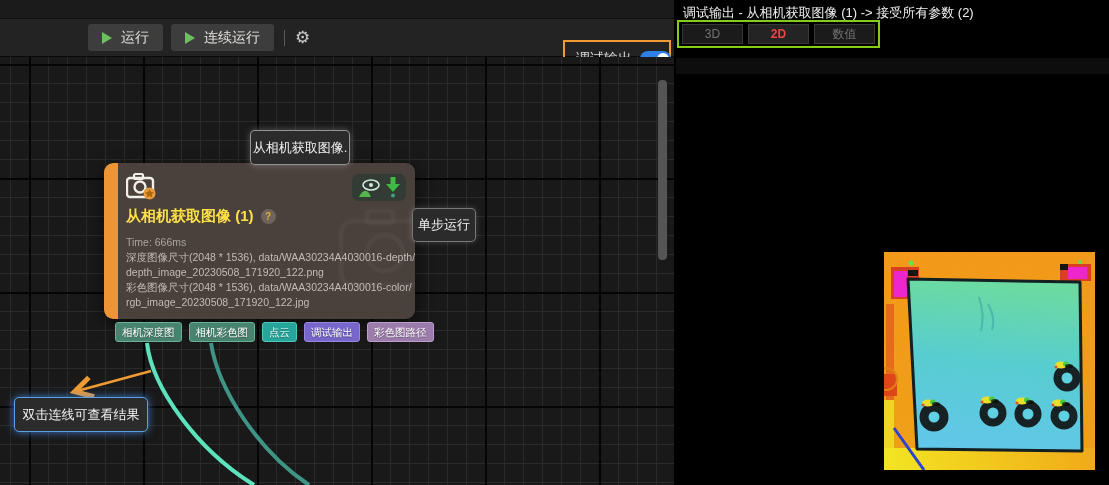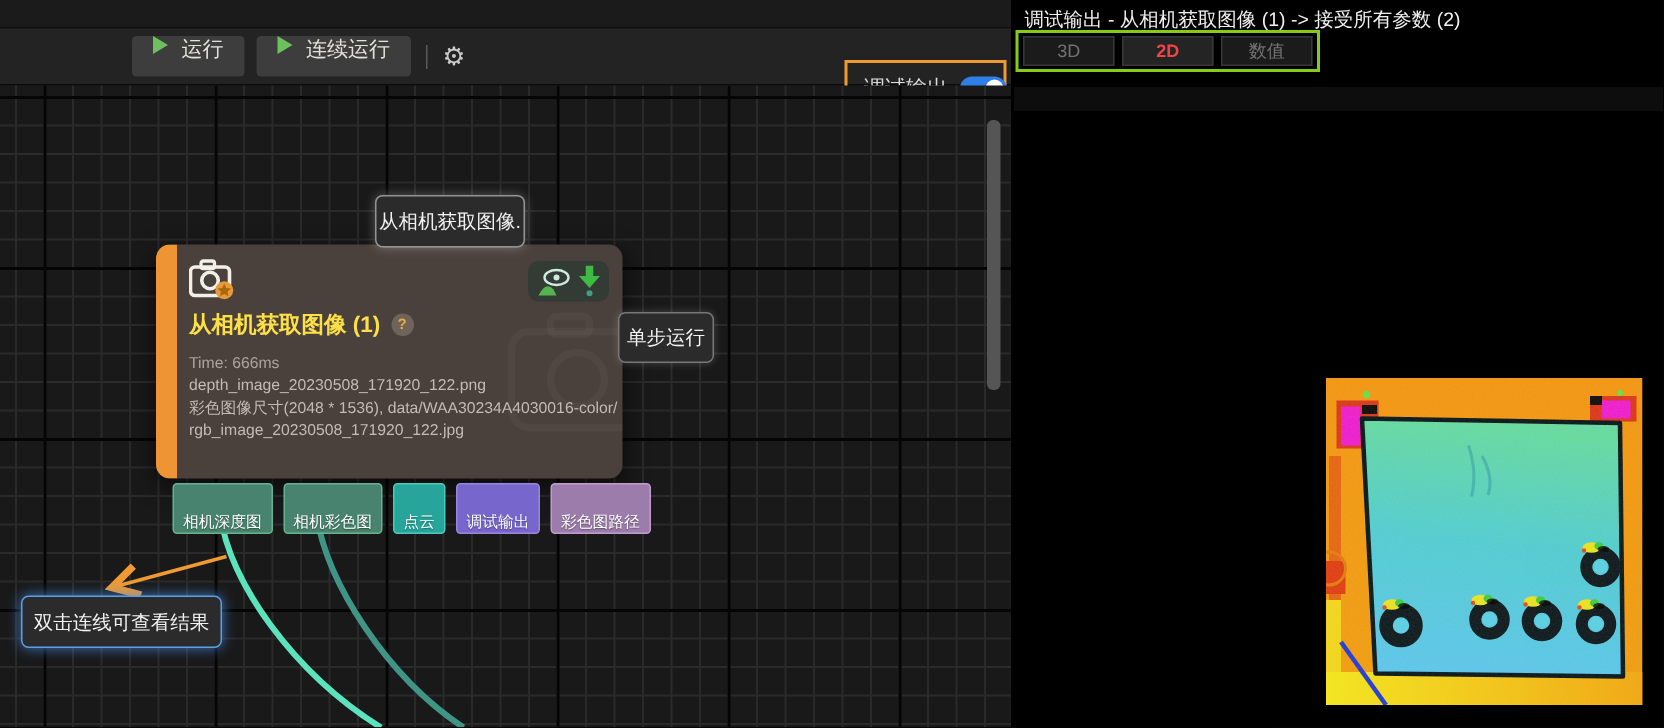--- a/index.html
+++ b/index.html
@@ -4,21 +4,21 @@
 <style>
   * { margin:0; padding:0; box-sizing:border-box; }
   html,body { background:#000; }
   body { font-family:"Liberation Sans", sans-serif; }
   .app { position:relative; width:1109px; height:485px; background:#000; overflow:hidden; }
 
   
   .left-panel { position:absolute; left:0; top:0; width:674px; height:485px; background:#191919; }
   .topstrip { position:absolute; left:0; top:0; width:100%; height:19px; background:#1b1b1b; border-bottom:1px solid #101010; }
   .toolbar { position:absolute; left:0; top:19px; width:100%; height:38px; background:#232323; display:flex; align-items:center; padding-left:88px; border-bottom:1px solid #0a0a0a; }
-  .tb-btn { display:flex; gap:9px; height:27px; padding:0 14px; background:#3d3d3d; border:none; border-radius:3px; color:#e3e1dc; font-size:14px; cursor:pointer; }
+  .tb-btn { display:flex; align-items:center; gap:9px; height:27px; padding:0 14px; background:#3d3d3d; border:none; border-radius:3px; color:#e3e1dc; font-size:14px; cursor:pointer; }
   .tb-btn + .tb-btn { margin-left:8px; }
   .play-tri { width:0; height:0; border-left:10px solid #6cc15c; border-top:6px solid transparent; border-bottom:6px solid transparent; }
   .tb-div { width:1px; height:16px; background:#5a5a5a; margin:0 10px; }
   .gear { font-size:17px; color:#c9c9c9; line-height:1; cursor:pointer; }
   .debug-toggle-box { position:absolute; left:563px; top:21px; width:108px; height:37px; border:2px solid #ef9a33; display:flex; align-items:center; gap:8px; padding-left:11px; }
   .debug-toggle-label { font-size:14px; color:#dcdcdc; white-space:nowrap; }
   .toggle-pill { position:relative; width:31px; height:16px; border-radius:8px; background:#2e80e8; cursor:pointer; flex:none; }
   .toggle-knob { position:absolute; right:2px; top:2px; width:12px; height:12px; border-radius:50%; background:#fff; }
 
   
@@ -42,21 +42,21 @@
   .node-title { color:#fde047; font-size:15px; font-weight:bold; white-space:nowrap; }
   .help-badge { width:15px; height:15px; border-radius:50%; background:#6e645c; color:#eaa83e; font-size:10px; font-weight:bold; text-align:center; line-height:15px; cursor:pointer; flex:none; }
   .node-time { color:#aaa49f; font-size:10.5px; line-height:15px; }
   .node-line { color:#c2bbb6; font-size:10.5px; line-height:15px; white-space:nowrap; }
   .watermark-cam { position:absolute; right:-18px; top:42px; opacity:.5; }
   .node-actions { position:absolute; left:248px; top:11px; width:54px; height:27px; background:#333b35; border-radius:7px; display:flex; align-items:center; justify-content:space-evenly; }
   .node-action { cursor:pointer; display:flex; }
 
   
   .ports { position:absolute; left:115px; top:265px; display:flex; gap:7px; }
-  .port { height:20px; padding:16px 6px; border-radius:3px; border:1px solid transparent; color:#fff; font-size:10.5px; line-height:18px; white-space:nowrap; cursor:pointer; text-shadow:0 1px 1px rgba(0,0,0,.4); }
+  .port { height:20px; padding:0 6px; border-radius:3px; border:1px solid transparent; color:#fff; font-size:10.5px; line-height:18px; white-space:nowrap; cursor:pointer; text-shadow:0 1px 1px rgba(0,0,0,.4); }
 
   
   .tip { position:absolute; background:#2b2b2b; color:#f2f2f2; font-size:13px; display:flex; align-items:center; justify-content:center; border-radius:5px; white-space:nowrap; }
   .tip-visualize { left:250px; top:73px; width:100px; height:35px; border:1px solid rgba(235,235,235,.55); box-shadow:0 0 7px rgba(255,255,255,.28); }
   .tip-step { left:412px; top:151px; width:64px; height:34px; border:1px solid rgba(235,235,235,.4); box-shadow:0 0 6px rgba(255,255,255,.2); }
   .tip-dblclick { left:14px; top:340px; width:134px; height:35px; border:1px solid #5aa0e8; box-shadow:0 0 9px rgba(74,144,232,.8); }
 
   .v-scrollbar { position:absolute; left:658px; top:23px; width:9px; height:180px; background:#555; border-radius:4px; cursor:pointer; }
 
   
@@ -124,20 +124,21 @@
             <rect x="8" y="2" width="9" height="5" rx="1.5" fill="none" stroke="#f2efe9" stroke-width="2.2"></rect>
             <circle cx="14" cy="15" r="5.5" fill="none" stroke="#f2efe9" stroke-width="2.4"></circle>
             <circle cx="23.5" cy="21.5" r="6" fill="#e89a3a"></circle>
             <path d="M23.5,17.2 L24.9,20 L28,20.4 L25.7,22.5 L26.3,25.5 L23.5,24 L20.7,25.5 L21.3,22.5 L19,20.4 L22.1,20 Z" fill="#a8690f"></path>
           </svg>
           <div class="node-title-row">
             <span class="node-title">从相机获取图像 (1)</span>
             <span class="help-badge">?</span>
           </div>
           <div class="node-time">Time: 666ms</div>
+          <div class="node-line">深度图像尺寸(2048 * 1536), data/WAA30234A4030016-depth/</div>
           <div class="node-line">depth_image_20230508_171920_122.png</div>
           <div class="node-line">彩色图像尺寸(2048 * 1536), data/WAA30234A4030016-color/</div>
           <div class="node-line">rgb_image_20230508_171920_122.jpg</div>
         </div>
         <div class="node-actions">
           <span class="node-action">
             <svg width="23" height="20" viewBox="0 0 23 20">
               <ellipse cx="13" cy="7" rx="8" ry="5" fill="none" stroke="#cfe8e0" stroke-width="1.6"></ellipse>
               <circle cx="13" cy="7" r="2" fill="#cfe8e0"></circle>
               <path d="M1,19 Q6,9 11,15 L13,19 Z" fill="#56b44e"></path>

